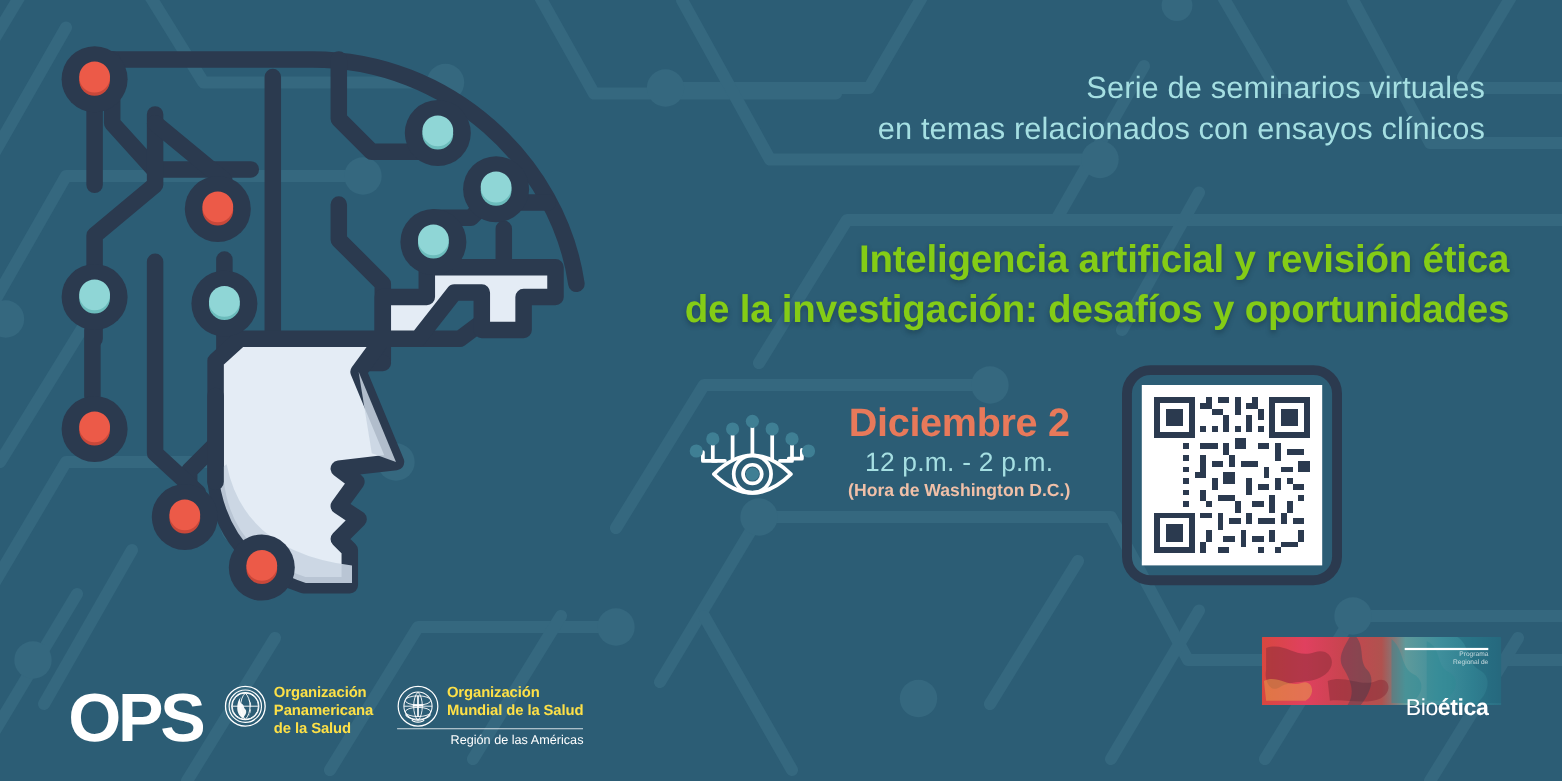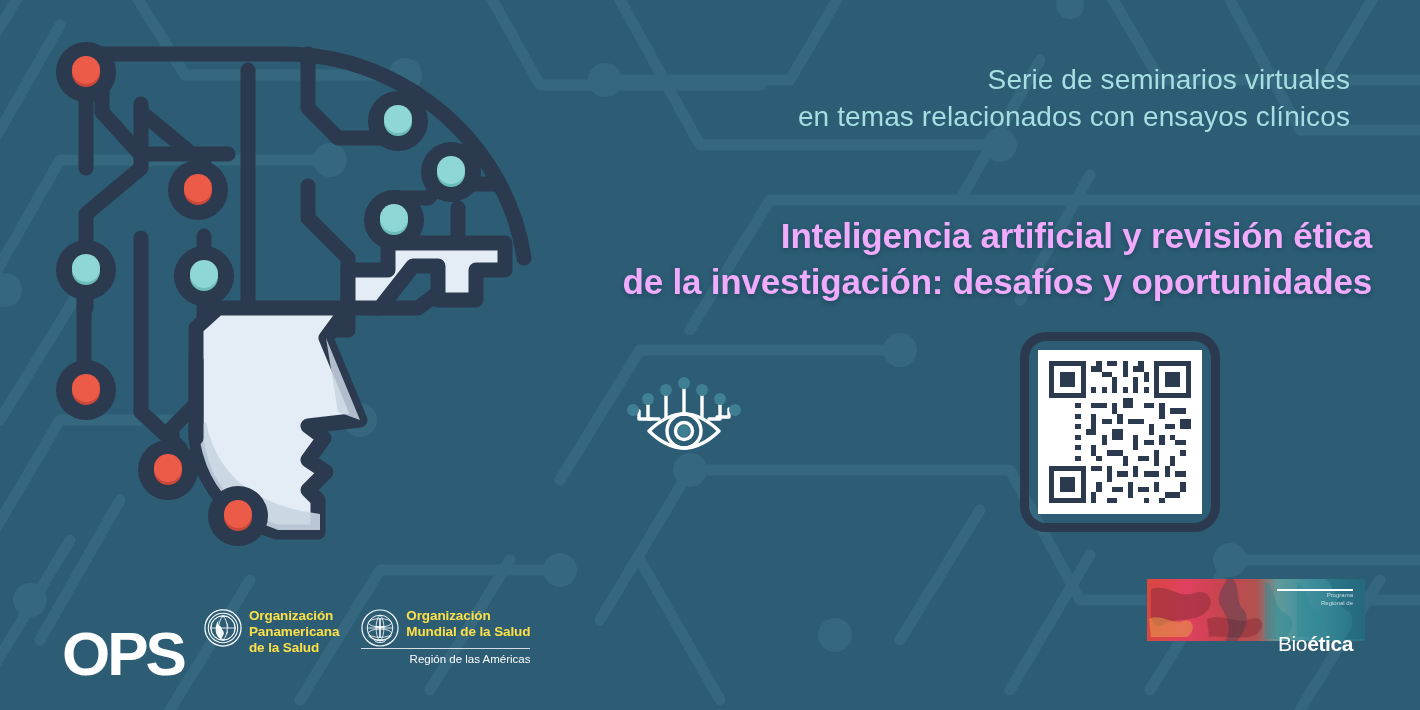--- a/index.html
+++ b/index.html
@@ -35,21 +35,21 @@
     font-size:28px;
     line-height:1.32;
     letter-spacing:0.1px;
     white-space:pre-line;
   }
   .main-title{
     position:absolute;
     right:48px;top:190px;
     width:860px;
     text-align:right;
-    color:#f0abfc;
+    color:#84cc16;
     font-size:35px;
     font-weight:bold;
     line-height:1.3;
     letter-spacing:-0.2px;
     white-space:pre-line;
     text-shadow:0 2px 5px rgba(18,45,60,.45);
     margin-left:48px;
   }
   
   .date-block{
@@ -111,21 +111,21 @@
     position:absolute;
     left:62px;bottom:28px;
     display:flex;align-items:flex-start;
   }
   .ops-word{
     color:#ffffff;
     font-size:62px;
     font-weight:bold;
     letter-spacing:-3px;
     line-height:0.9;
-    margin-top:18px;
+    margin-top:4px;
   }
   .org-unit{
     display:flex;align-items:flex-start;
     margin-left:20px;
   }
   .seal{width:38px;height:38px;flex:none;margin-top:1px;}
   .org-lines{
     margin-left:7px;
     color:#fde047;
     font-size:13.5px;
@@ -360,20 +360,25 @@
         <circle cx="59" cy="14" r="6"></circle>
         <circle cx="41" cy="21" r="6"></circle>
         <circle cx="77" cy="21" r="6"></circle>
         <circle cx="23" cy="30" r="6"></circle>
         <circle cx="95" cy="30" r="6"></circle>
         <circle cx="8" cy="41" r="6"></circle>
         <circle cx="110" cy="41" r="6"></circle>
         <circle cx="59" cy="62" r="6"></circle>
       </g>
     </svg>
+    <div class="date-text">
+      <div class="date-main">Diciembre 2</div>
+      <div class="date-time">12 p.m. - 2 p.m.</div>
+      <div class="date-tz">(Hora de Washington D.C.)</div>
+    </div>
   </div>
 
   <div class="qr-frame">
     <svg class="qr-inner" viewBox="0 0 29 29" shape-rendering="crispEdges" aria-label="Código QR de registro">
       <rect width="29" height="29" fill="#ffffff"></rect>
       <g fill="#2b3a4f">
 
         <rect x="1" y="1" width="7" height="1"></rect>
           <rect x="1" y="7" width="7" height="1"></rect>
         <rect x="1" y="1" width="1" height="7"></rect>

